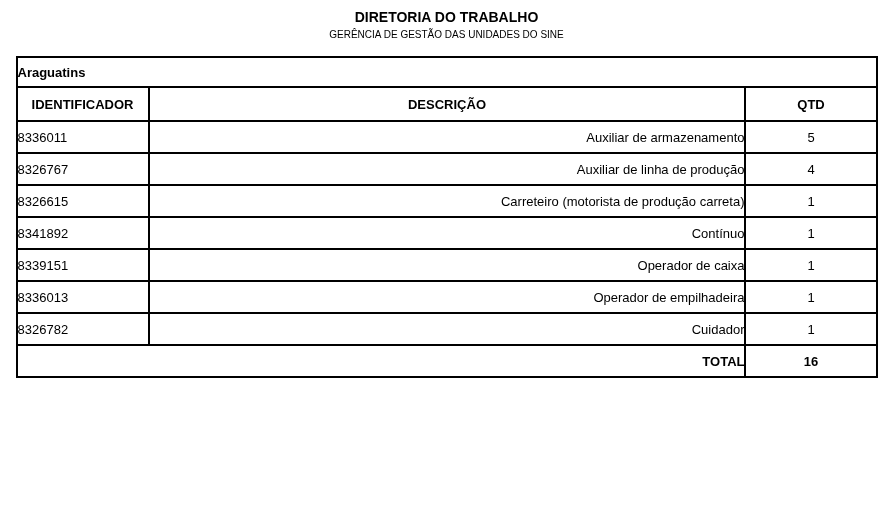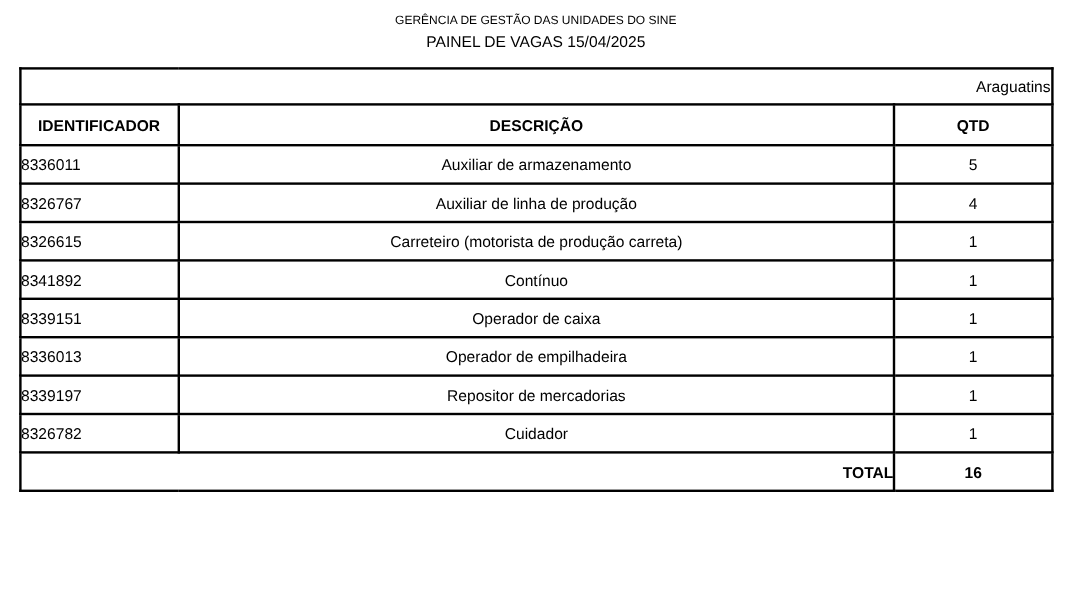--- a/index.html
+++ b/index.html
@@ -46,35 +46,35 @@
     padding: 0;
     vertical-align: middle;
     font-size: 13px;
   }
   col.col-id   { width: 132px; }
   col.col-desc { width: auto;  }
   col.col-qtd  { width: 131px; }
   .unit-title {
     height: 28px;
     font-size: 13.5px;
-    font-weight: normal;
-    text-align: right;
+    font-weight: bold;
+    text-align: left;
   }
   .col-header {
     height: 32px;
     font-weight: bold;
     text-align: center;
     font-size: 13.5px;
   }
   .cell-id {
     height: 30px;
     text-align: left;
   }
   .cell-desc {
-    text-align: center;
+    text-align: right;
     padding-left: 10px;
   }
   .cell-qtd {
     text-align: center;
   }
   .total-label {
     height: 30px;
     font-weight: bold;
     text-align: right;
     font-size: 13.5px;
@@ -84,22 +84,22 @@
     text-align: center;
     font-size: 13.5px;
   }
 </style>
 </head>
 <body>
 
 <div class="page">
 
   <div class="doc-header">
+    <div class="doc-title">DIRETORIA DO TRABALHO</div>
     <div class="doc-subtitle">GERÊNCIA DE GESTÃO DAS UNIDADES DO SINE</div>
-    <div class="doc-dateline">PAINEL DE VAGAS 15/04/2025</div>
   </div>
 
   <table class="vagas-table">
     <colgroup>
       <col class="col-id">
       <col class="col-desc">
       <col class="col-qtd">
     </colgroup>
     <thead>
       <tr>
@@ -142,25 +142,20 @@
     <td class="cell-desc">Operador de caixa</td>
     <td class="cell-qtd">1</td>
   </tr>
 
   <tr class="data-row">
     <td class="cell-id">8336013</td>
     <td class="cell-desc">Operador de empilhadeira</td>
     <td class="cell-qtd">1</td>
   </tr>
 
-  <tr class="data-row">
-    <td class="cell-id">8339197</td>
-    <td class="cell-desc">Repositor de mercadorias</td>
-    <td class="cell-qtd">1</td>
-  </tr>
 
   <tr class="data-row">
     <td class="cell-id">8326782</td>
     <td class="cell-desc">Cuidador</td>
     <td class="cell-qtd">1</td>
   </tr>
 </tbody>
     <tfoot>
       <tr>
         <td colspan="2" class="total-label">TOTAL</td>

